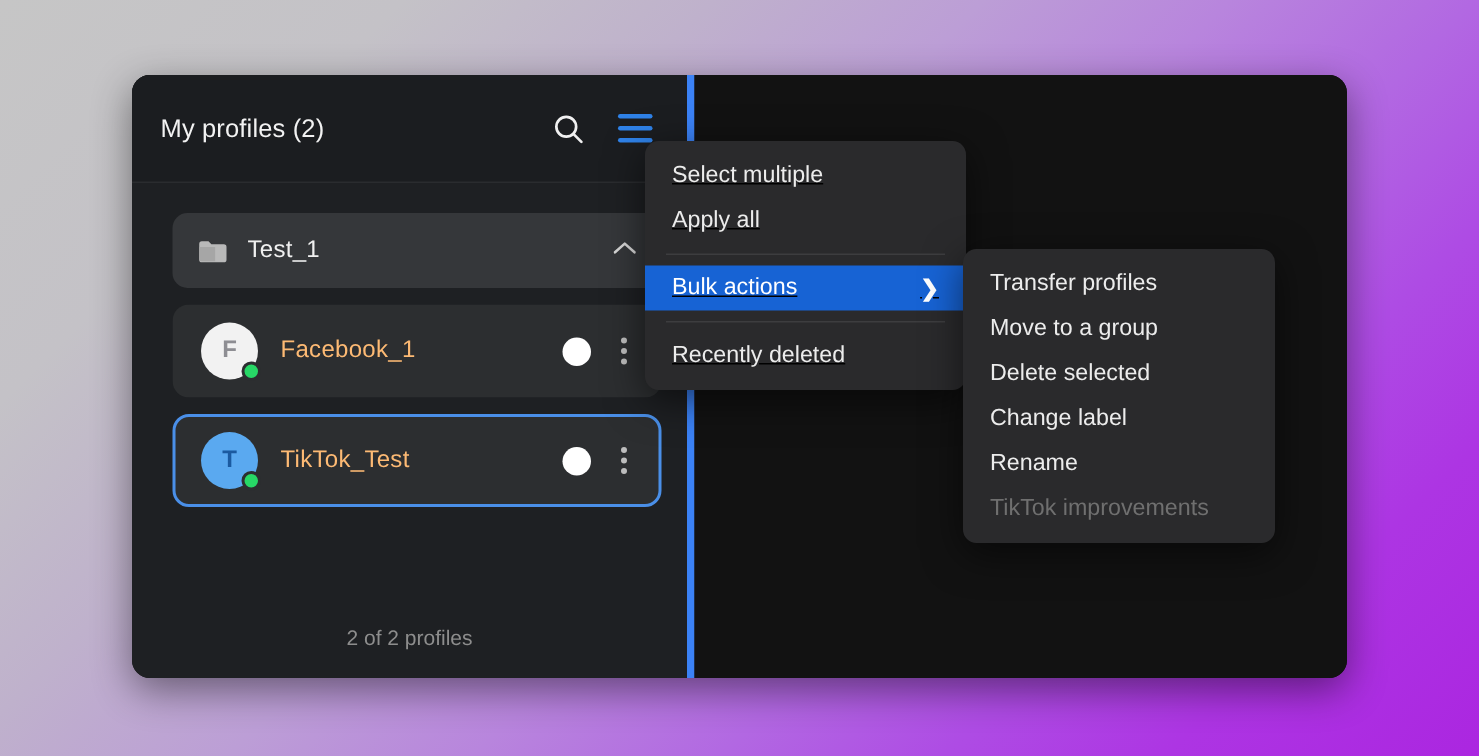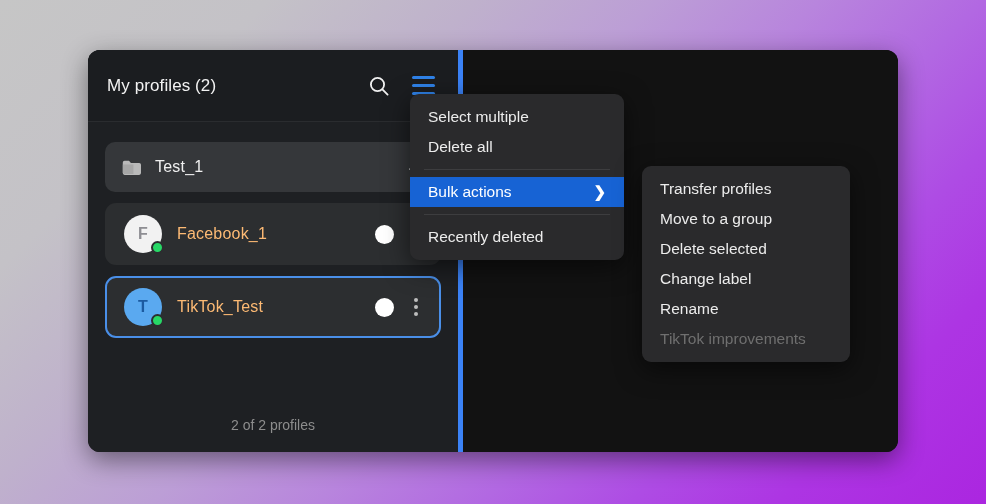--- a/index.html
+++ b/index.html
@@ -70,21 +70,21 @@
   .burger { display: flex; flex-direction: column; gap: 5px; width: 23px; }
   .burger span {
     display: block; height: 3px; border-radius: 2px; background: #2f82e8;
   }
   .burger span:nth-child(1){ width: 23px; }
   .burger span:nth-child(2){ width: 23px; }
   .burger span:nth-child(3){ width: 23px; }
 
   .sidebar-body {
     flex: 1;
-    padding: 20px 17px 0 17px;
+    padding: 20px 17px 0 27px;
     display: flex;
     flex-direction: column;
     gap: 11px;
     overflow: hidden;
   }
 
   
   .group-row {
     height: 50px;
     background: #35373a;
@@ -149,21 +149,21 @@
 
   
   .menu {
     position: absolute;
     background: #2a2a2c;
     border-radius: 9px;
     box-shadow: 0 7px 26px rgba(0,0,0,0.55);
     padding: 8px 0;
     z-index: 40;
   }
-  #main-menu { left: 410px; top: 94px; width: 214px; }
+  #main-menu { left: 430px; top: 94px; width: 214px; text-decoration: underline; }
   #sub-menu  { left: 642px; top: 166px; width: 208px; }
 
   .menu-item {
     height: 30px;
     display: flex; align-items: center;
     padding: 0 18px;
     color: #ececec;
     font-size: 15.5px;
     cursor: pointer;
     white-space: nowrap;
@@ -255,21 +255,21 @@
   </div>
 
   <div class="content"></div>
 </div>
 
 <div class="menu" id="main-menu">
   <div class="menu-item">
     <span>Select multiple</span>
   </div>
   <div class="menu-item">
-    <span>Delete all</span>
+    <span>Apply all</span>
   </div>
   <div class="menu-sep"></div>
   <div class="menu-item highlight">
     <span>Bulk actions</span>
     <span class="sub-chevron">❯</span>
   </div>
   <div class="menu-sep"></div>
   <div class="menu-item">
     <span>Recently deleted</span>
   </div>

